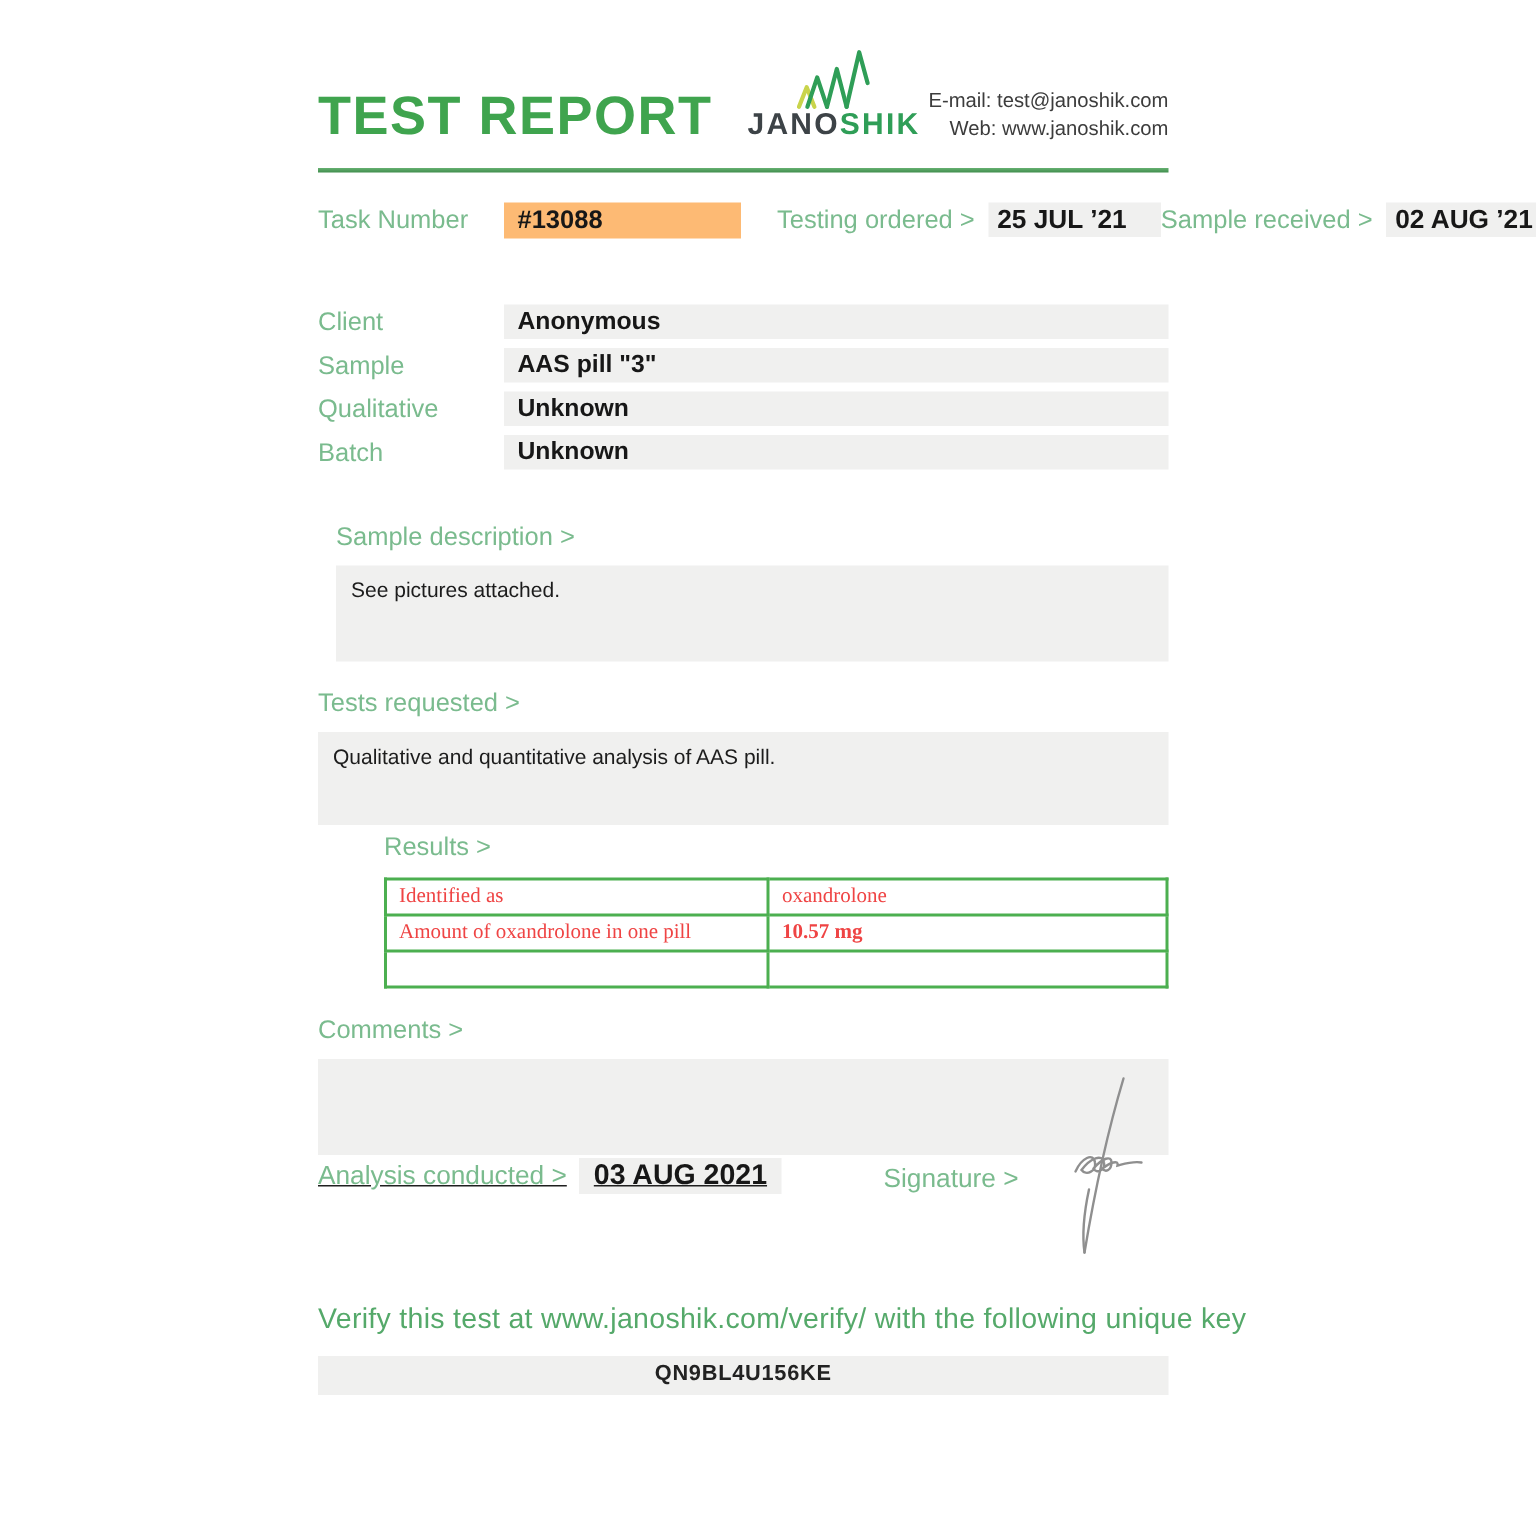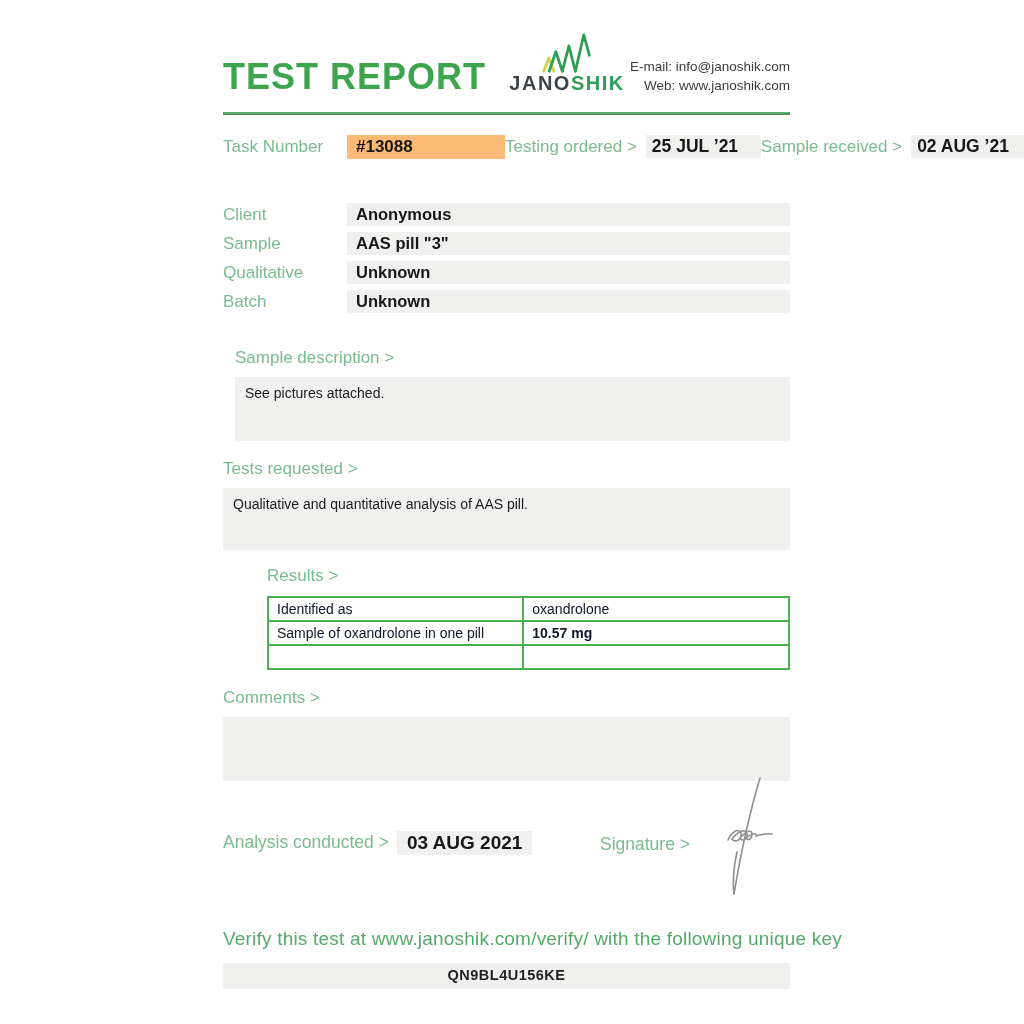--- a/index.html
+++ b/index.html
@@ -6,21 +6,21 @@
   html, body { background: #ffffff; }
   body {
     width: 1024px; height: 1024px;
     font-family: "Liberation Sans", sans-serif;
     color: #1f1f1f;
     position: relative;
     overflow: hidden;
   }
   .content {
     position: absolute;
-    left: 223px; top: 0;
+    left: 212px; top: 0;
     width: 567px;
   }
 
   
   .header {
     padding-top: 30px;
     display: flex;
     justify-content: space-between;
     align-items: flex-start;
     height: 102px;
@@ -62,20 +62,21 @@
     height: 3px;
     background: linear-gradient(#67b172, #3f8d4c);
   }
 
   
   .task-row {
     margin-top: 20px;
     display: flex;
     justify-content: space-between;
     align-items: flex-start;
+    gap: 24px;
   }
   .task-left { display: flex; align-items: center; }
   .green-label {
     color: #7abb8e;
     font-size: 17px;
     white-space: nowrap;
   }
   .task-left .green-label { width: 124px; }
   .task-value {
     background: #fdba74;
@@ -116,21 +117,21 @@
     min-height: 23px;
     font-weight: bold;
     font-size: 16.5px;
     color: #171717;
   }
 
   
   .section-label { font-size: 17px; color: #7abb8e; }
   .sec-desc  { margin-top: 35px; padding-left: 12px; }
   .sec-tests { margin-top: 18px; }
-  .sec-results { margin-top: 16px; padding-left: 44px; }
+  .sec-results { margin-top: 5px; padding-left: 44px; }
   .sec-comments { margin-top: 18px; }
   .section-box {
     margin-top: 9px;
     background: #f0f0ef;
     min-height: 64px;
     padding: 8px 10px;
     font-size: 14px;
     color: #1c1c1c;
   }
   .box-tests { min-height: 62px; }
@@ -139,34 +140,35 @@
   .results-table {
     margin-top: 10px;
     width: 100%;
     border-collapse: collapse;
   }
   .results-table td {
     border: 2px solid #4caf50;
     height: 24px;
     padding: 2px 8px;
     font-size: 14px;
-    color: #0f172a;
+    color: #ef4444;
     vertical-align: middle;
+    font-family: Liberation Serif, serif;
   }
   .results-table td.c1 { width: 49%; }
   .results-table td.c2 { width: 51%; }
   .results-table tr:nth-child(2) td.c2 { font-weight: bold; }
 
   
   .analysis-row {
-    margin-top: 48px;
     display: flex;
     align-items: center;
     position: relative;
     height: 27px;
+    text-decoration: underline;
   }
   .analysis-row .green-label { font-size: 17.5px; }
   .analysis-value {
     background: #f0f0ef;
     margin-left: 8px;
     padding: 1px 10px;
     font-weight: bold;
     font-size: 19px;
     color: #171717;
     white-space: nowrap;
@@ -217,21 +219,21 @@
         <svg width="58" height="42" viewBox="0 0 60 45" fill="none">
           <path d="M5,42 L10.5,28 L16,42" stroke="#c9d44b" stroke-width="3" stroke-linejoin="round" stroke-linecap="round"></path>
           <path d="M11,42 L18,21 L25,42" stroke="#2f9e57" stroke-width="3" stroke-linejoin="round" stroke-linecap="round"></path>
           <path d="M25,42 L32,15 L39,42" stroke="#2f9e57" stroke-width="3" stroke-linejoin="round" stroke-linecap="round"></path>
           <path d="M39,42 L48,3 L54,25" stroke="#2f9e57" stroke-width="3" stroke-linejoin="round" stroke-linecap="round"></path>
         </svg>
       </span>
       <div class="brand-name"><span>JANO</span><span class="green">SHIK</span></div>
     </div>
     <div class="contact">
-      <div>E-mail: info@janoshik.com</div>
+      <div>E-mail: test@janoshik.com</div>
       <div>Web: www.janoshik.com</div>
     </div>
   </div>
 
   <div class="rule"></div>
 
   <div class="task-row">
     <div class="task-left">
       <span class="green-label">Task Number</span>
       <span class="task-value">#13088</span>
@@ -279,21 +281,21 @@
 
   <div class="sec-results">
     <div class="section-label">Results &gt;</div>
     <table class="results-table">
       <tbody>
         <tr>
           <td class="c1">Identified as</td>
           <td class="c2">oxandrolone</td>
         </tr>
         <tr>
-          <td class="c1">Sample of oxandrolone in one pill</td>
+          <td class="c1">Amount of oxandrolone in one pill</td>
           <td class="c2">10.57 mg</td>
         </tr>
         <tr>
           <td class="c1"></td>
           <td class="c2"></td>
         </tr>
       </tbody>
     </table>
   </div>
 

